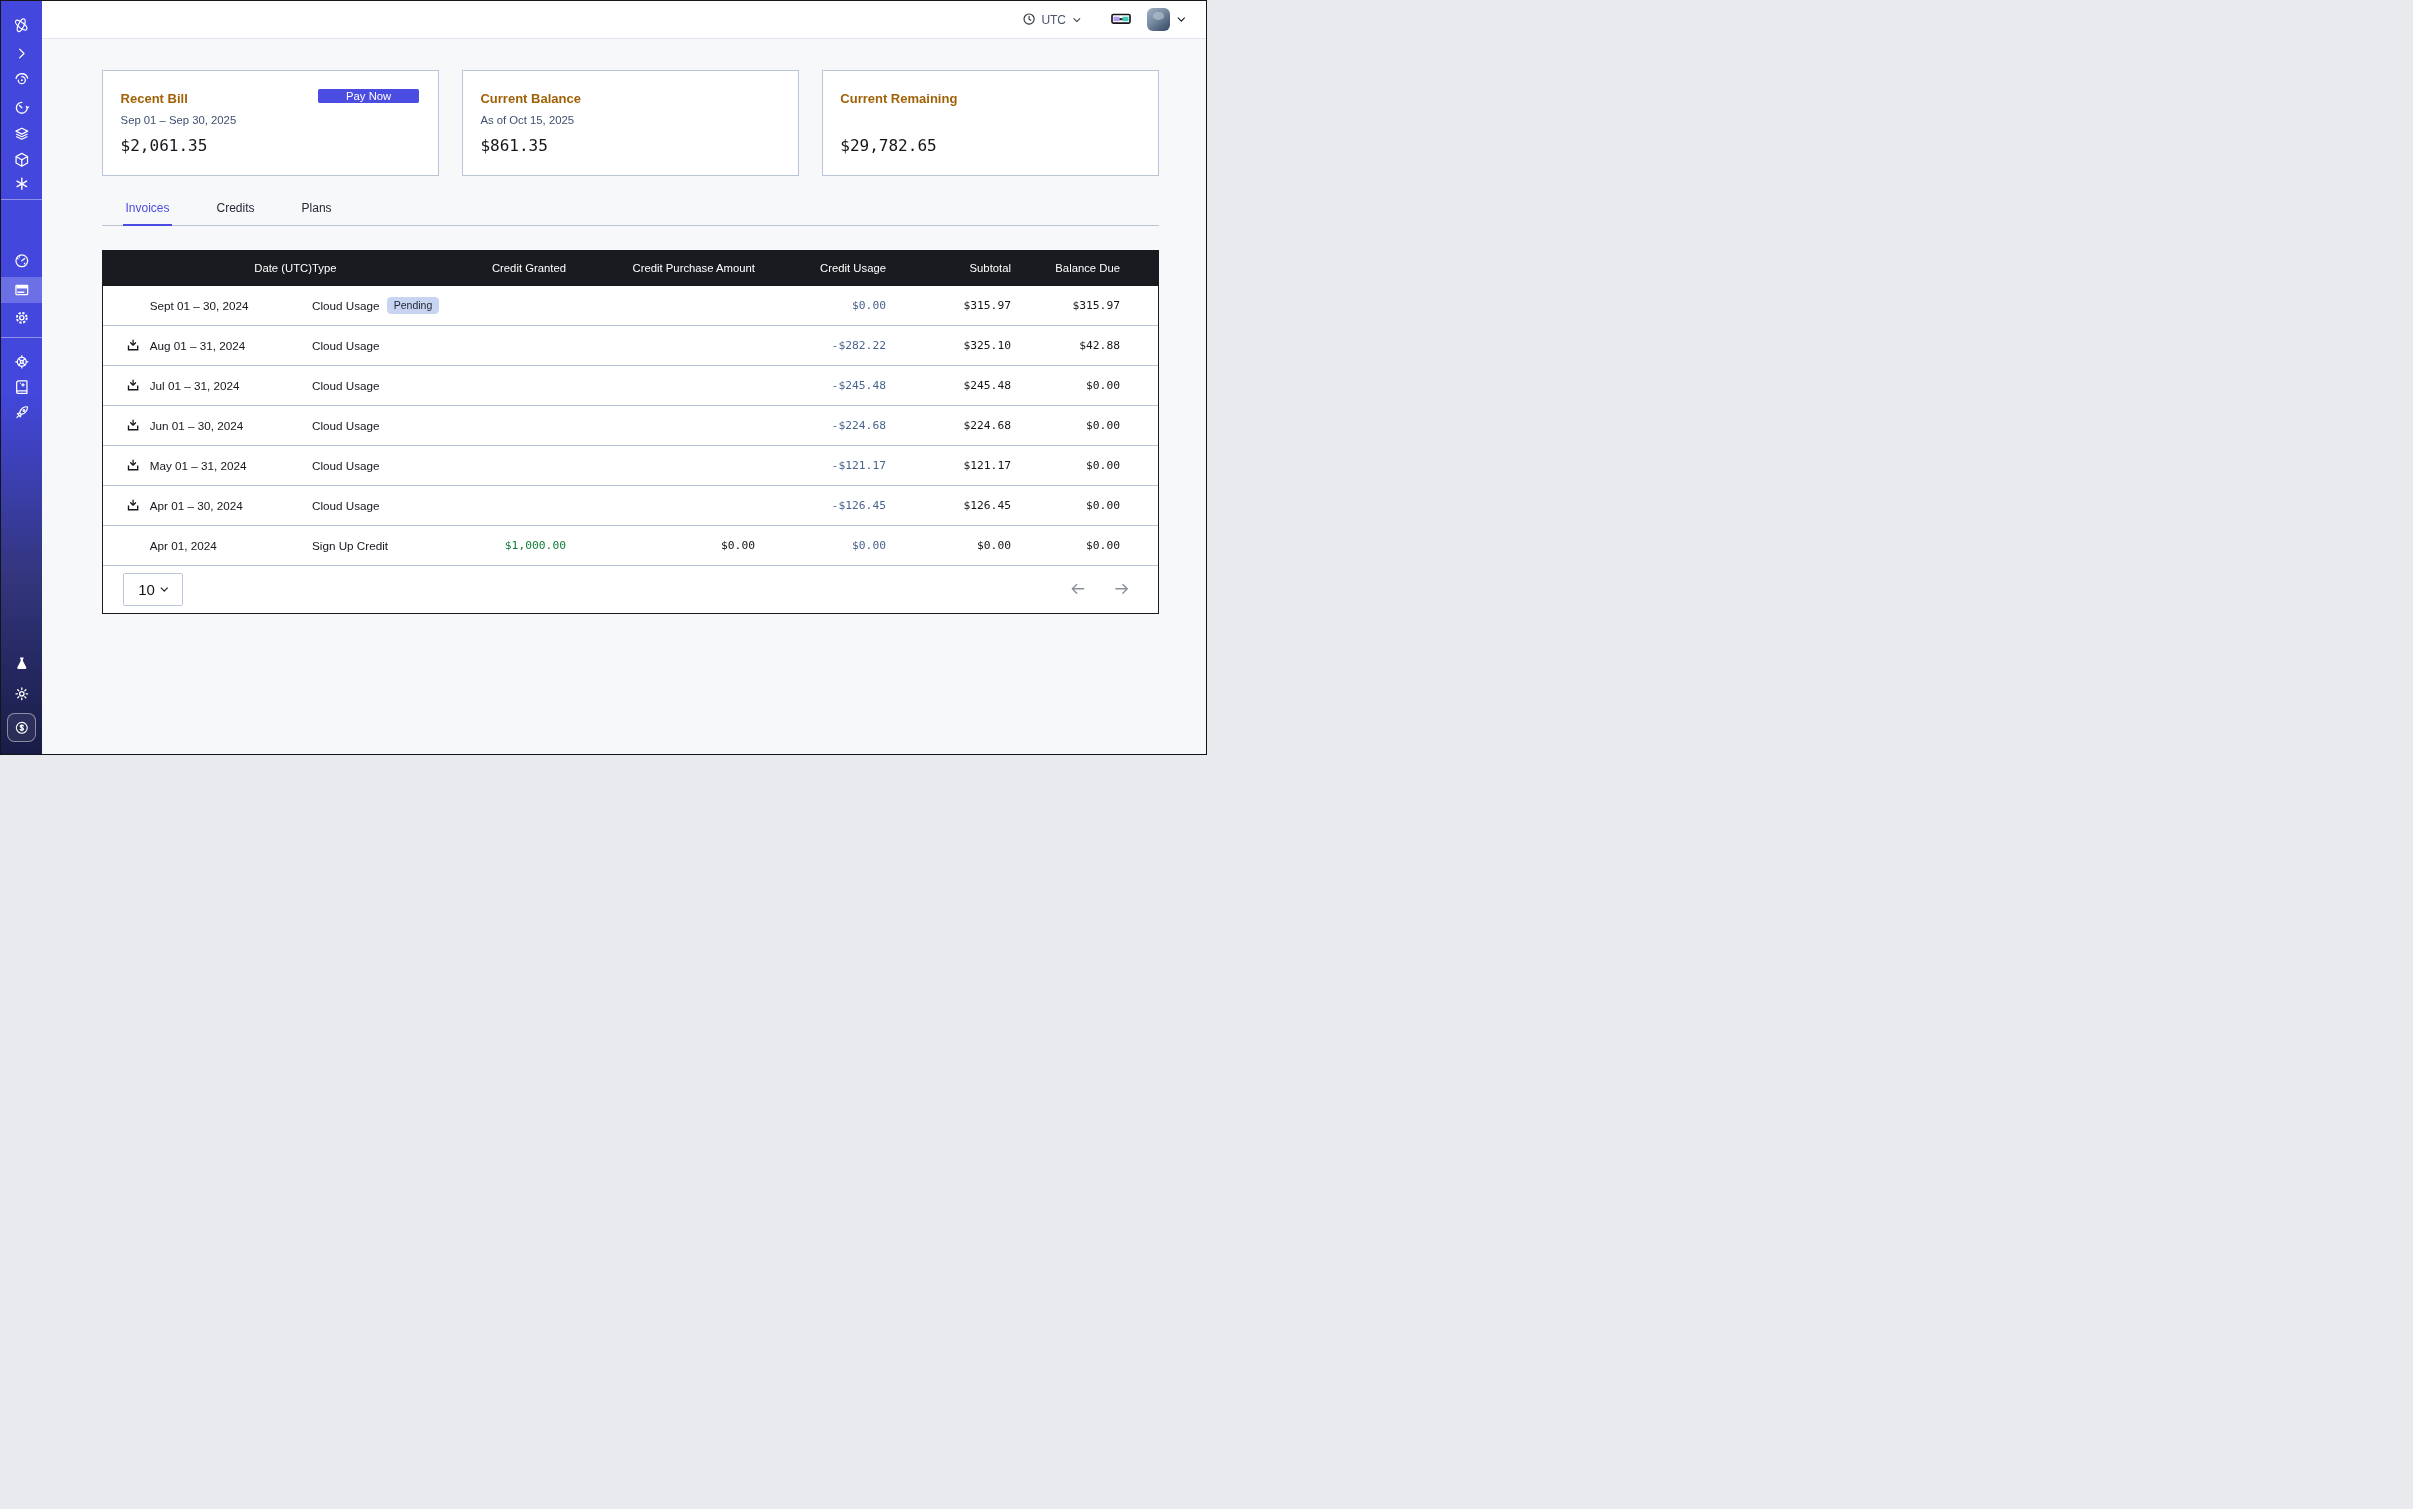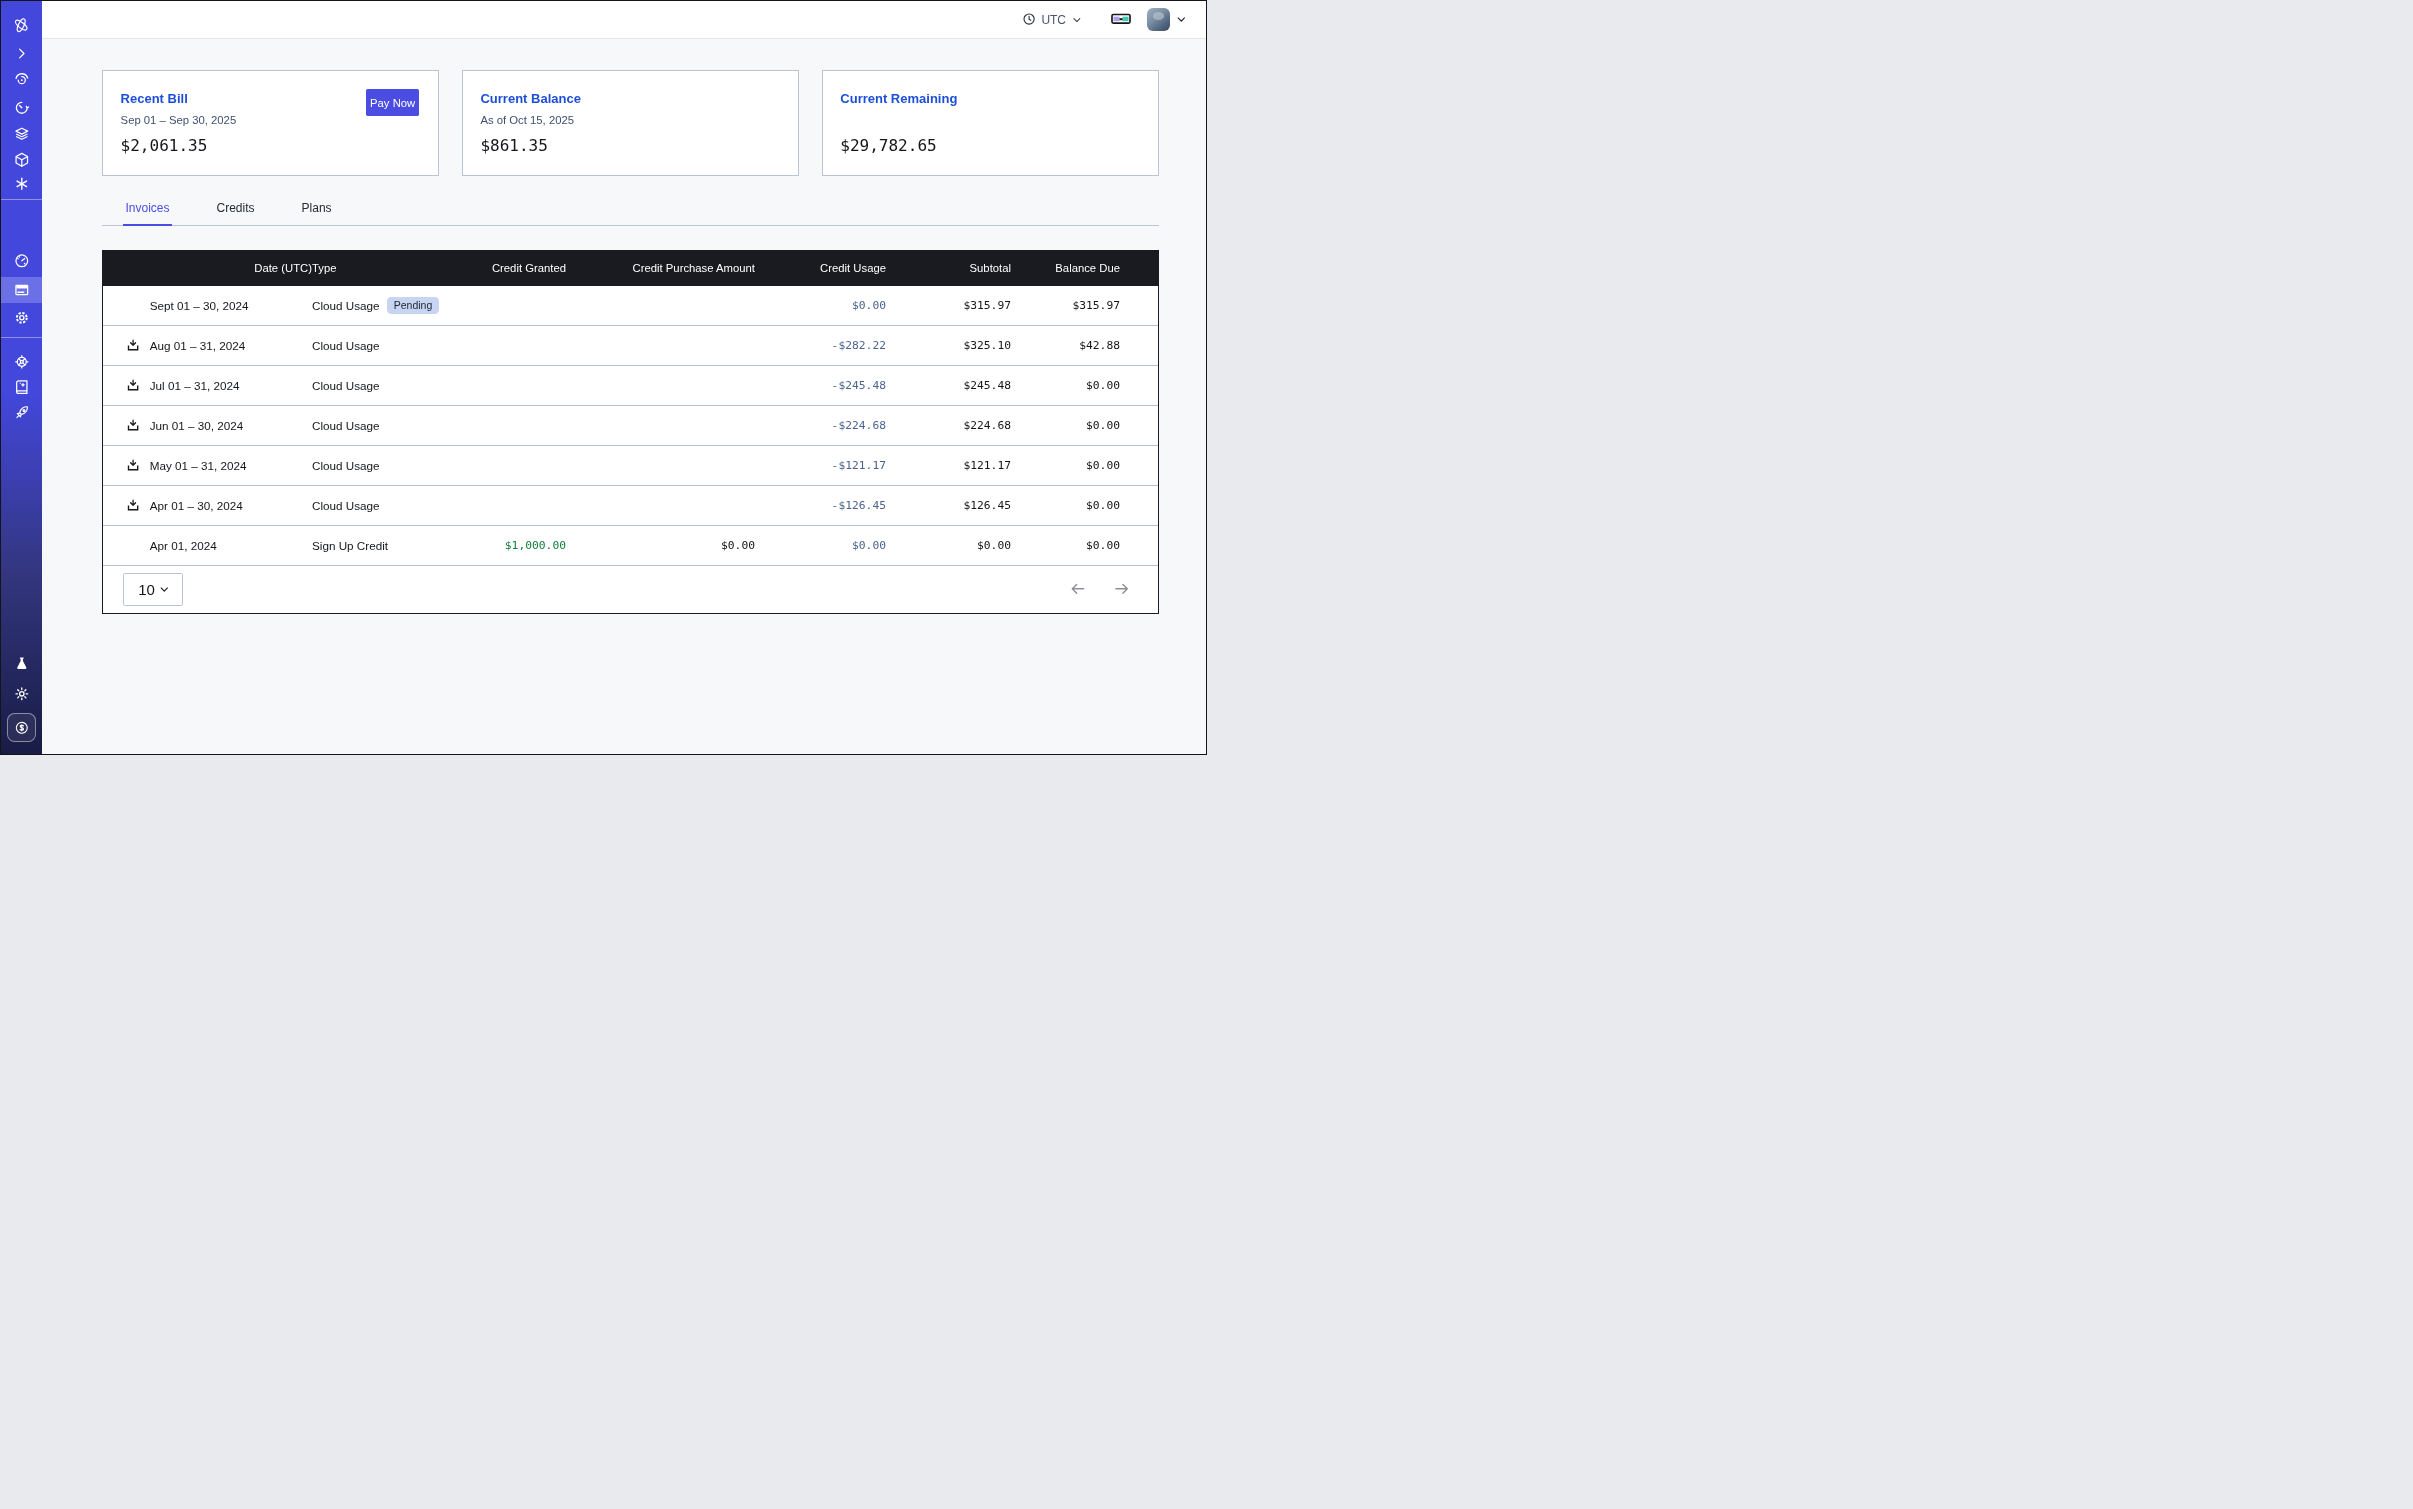--- a/index.html
+++ b/index.html
@@ -29,24 +29,24 @@
   .acaret{margin-left:5px;margin-right:18.4px;cursor:pointer;display:flex;}
 
   
   .main{position:absolute;left:41px;top:38px;right:0;bottom:0;background:#f7f8fa;}
   .content{margin-left:60px;width:1057px;}
   .page-title{margin-top:54px;font-size:25px;font-weight:600;color:#14171c;line-height:30px;letter-spacing:0.2px;}
 
   
   .cards{display:flex;gap:22.6px;margin-top:31px;}
   .card{flex:1;height:106px;background:#fff;border:0.8px solid #b9c4d6;position:relative;padding:20px 17.6px 0 17.6px;}
-  .card-title{font-size:13px;font-weight:700;color:#1d4ed8;}
+  .card-title{font-size:13px;font-weight:700;color:#a16207;}
   .card-sub{margin-top:7.5px;font-size:11.3px;color:var(--subtitle);}
   .card-amount{position:absolute;left:17.6px;top:65px;font-family:"DejaVu Sans Mono", monospace;font-size:16px;color:#14161a;}
-  .paynow{position:absolute;right:19px;top:18.4px;height:27px;padding:0 4px;background:var(--accent);color:#fff;
+  .paynow{position:absolute;right:19px;top:18.4px;height:14px;padding:0 28px;background:var(--accent);color:#fff;
     font-size:11.3px;font-family:"Liberation Sans",sans-serif;border:none;border-radius:1.7px;cursor:pointer;}
 
   
   .tabs{display:flex;gap:21px;margin-top:25px;border-bottom:0.8px solid #b9c4d6;}
   .tab{font-size:12px;color:#242a35;padding:0 2.5px 9.2px 2.5px;cursor:pointer;border-bottom:2.5px solid transparent;margin-bottom:-0.8px;margin-left:21px;}
   .tab.active{color:var(--accent);border-bottom-color:var(--accent);}
 
   
   .tablebox{margin-top:23.4px;border:1.7px solid var(--header-bg);background:#fff;}
   .tgrid{display:grid;grid-template-columns:209px 151px 103px 189px 131px 125px 109px;padding-right:37px;align-items:center;}

